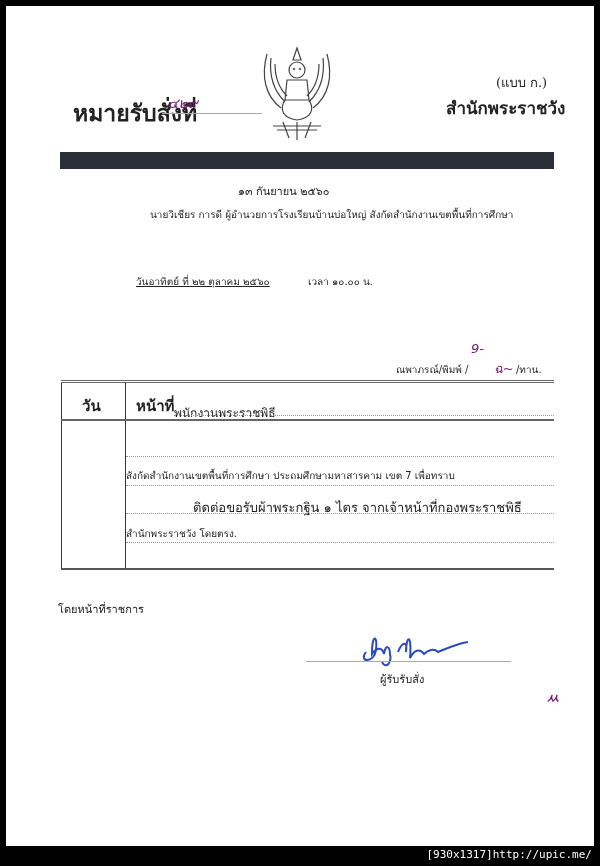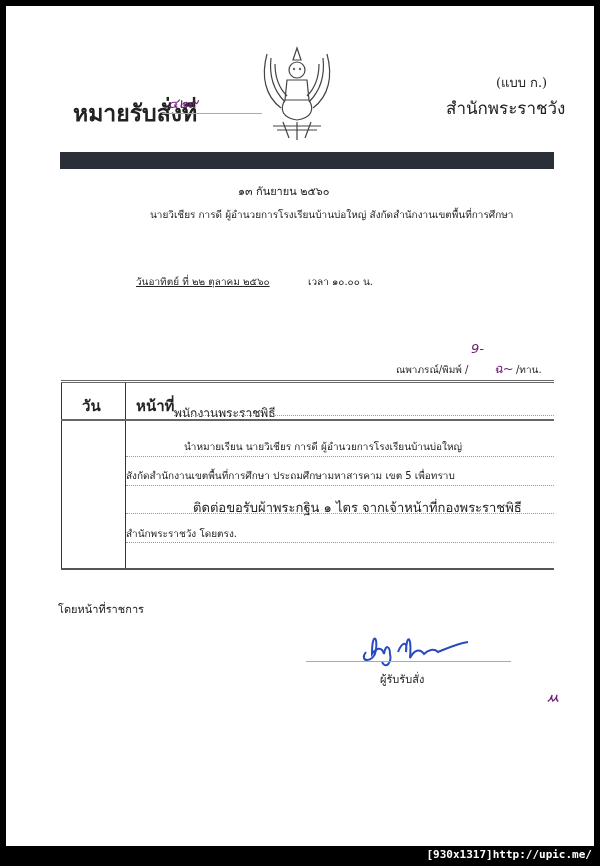--- a/index.html
+++ b/index.html
@@ -5,21 +5,21 @@
   html, body { margin:0; padding:0; }
   body { width:600px; height:866px; background:#000; position:relative; overflow:hidden;
          font-family:"DejaVu Sans", sans-serif; color:#222; }
   .page { position:absolute; left:6px; top:6px; width:588px; height:840px; background:#fff; }
   .abs { position:absolute; white-space:nowrap; }
   .serif { font-family:"DejaVu Serif", serif; }
   .hand { color:#701a75; font-family:"DejaVu Sans", sans-serif; font-style:italic; }
   .band { position:absolute; left:54px; top:146px; width:494px; height:17px; background:#2b3038; }
   .line { position:absolute; height:0; border-top:1px solid #888; }
   .dotline { position:absolute; height:0; border-top:1px dotted #999; }
-  .footer { position:absolute; left:0; top:846px; width:600px; height:20px; background:#000;font-weight:bold; }
+  .footer { position:absolute; left:0; top:846px; width:600px; height:20px; background:#000; }
   .footer span { position:absolute; right:8px; top:2px; color:#fff; font-family:"DejaVu Sans Mono", monospace; font-size:11px; }
 </style>
 </head>
 <body>
 
 <div class="page">
 
   <div class="abs serif" style="left:58px;top:89px;font-size:23px;font-weight:bold;margin-left:9px;">หมายรับสั่งที่</div>
   <div class="abs hand" style="left:162px;top:86px;font-size:14px;">๔๒๙</div>
   <div class="line" style="left:156px;top:107px;width:100px;border-color:#aaa;"></div>
@@ -38,21 +38,21 @@
         <path d="M24 76 L30 92 M38 76 L38 94 M52 76 L46 92"></path>
       </g>
       <g fill="#666">
         <circle cx="35" cy="23" r="1.2"></circle>
           <circle cx="41" cy="23" r="1.2"></circle>
       </g>
     </svg>
   </div>
 
   <div class="abs serif" style="left:490px;top:66px;font-size:13px;">(แบบ ก.)</div>
-  <div class="abs serif" style="left:440px;top:88px;font-size:17px;font-weight:normal;">สำนักพระราชวัง</div>
+  <div class="abs serif" style="left:440px;top:88px;font-size:17px;font-weight:bold;">สำนักพระราชวัง</div>
 
   <div class="band"></div>
 
   <div class="abs" style="left:232px;top:176px;font-size:11px;">๑๓ กันยายน ๒๕๖๐</div>
 
   <div class="abs" style="left:144px;top:201px;font-size:10px;">นายวิเชียร การดี ผู้อำนวยการโรงเรียนบ้านบ่อใหญ่ สังกัดสำนักงานเขตพื้นที่การศึกษา</div>
   <div class="abs" style="left:130px;top:268px;font-size:10px;text-decoration:underline;text-align:right;">วันอาทิตย์ ที่ ๒๒ ตุลาคม ๒๕๖๐</div>
   <div class="abs" style="left:302px;top:268px;font-size:10px;">เวลา ๑๐.๐๐ น.</div>
 
   <div class="abs hand" style="left:465px;top:335px;font-size:13px;">9-</div>
@@ -64,23 +64,22 @@
   <div class="abs" style="left:55px;top:377px;width:1px;height:186px;background:#333;"></div>
   <div class="abs" style="left:119px;top:377px;width:1px;height:186px;background:#333;"></div>
   <div class="line" style="left:55px;top:413px;width:493px;border-top:2px solid #666;"></div>
   <div class="line" style="left:55px;top:562px;width:493px;border-top:2px solid #555;"></div>
 
   <div class="abs serif" style="left:76px;top:388px;font-size:15px;font-weight:bold;">วัน</div>
   <div class="abs serif" style="left:130px;top:388px;font-size:15px;font-weight:bold;">หน้าที่</div>
   <div class="abs" style="left:168px;top:397px;font-size:12px;">พนักงานพระราชพิธี</div>
   <div class="dotline" style="left:168px;top:409px;width:380px;"></div>
 
-  <div class="abs" style="left:178px;top:433px;font-size:10px;">นำหมายเรียน นายวิเชียร การดี ผู้อำนวยการโรงเรียนบ้านบ่อใหญ่</div>
   <div class="dotline" style="left:120px;top:450px;width:428px;"></div>
-  <div class="abs" style="left:120px;top:462px;font-size:10px;">สังกัดสำนักงานเขตพื้นที่การศึกษา ประถมศึกษามหาสารคาม เขต 5 เพื่อทราบ</div>
+  <div class="abs" style="left:120px;top:462px;font-size:10px;">สังกัดสำนักงานเขตพื้นที่การศึกษา ประถมศึกษามหาสารคาม เขต 7 เพื่อทราบ</div>
   <div class="dotline" style="left:120px;top:479px;width:428px;"></div>
   <div class="abs" style="left:187px;top:491px;font-size:13px;">ติดต่อขอรับผ้าพระกฐิน ๑ ไตร จากเจ้าหน้าที่กองพระราชพิธี</div>
   <div class="dotline" style="left:120px;top:507px;width:428px;"></div>
   <div class="abs" style="left:120px;top:520px;font-size:10px;">สำนักพระราชวัง โดยตรง.</div>
   <div class="dotline" style="left:120px;top:536px;width:428px;"></div>
 
   <div class="abs serif" style="left:52px;top:594px;font-size:11px;">โดยหน้าที่ราชการ</div>
 
   <div class="abs" style="left:350px;top:616px;width:120px;height:50px;">
     <svg width="120" height="50" viewBox="0 0 120 50">

